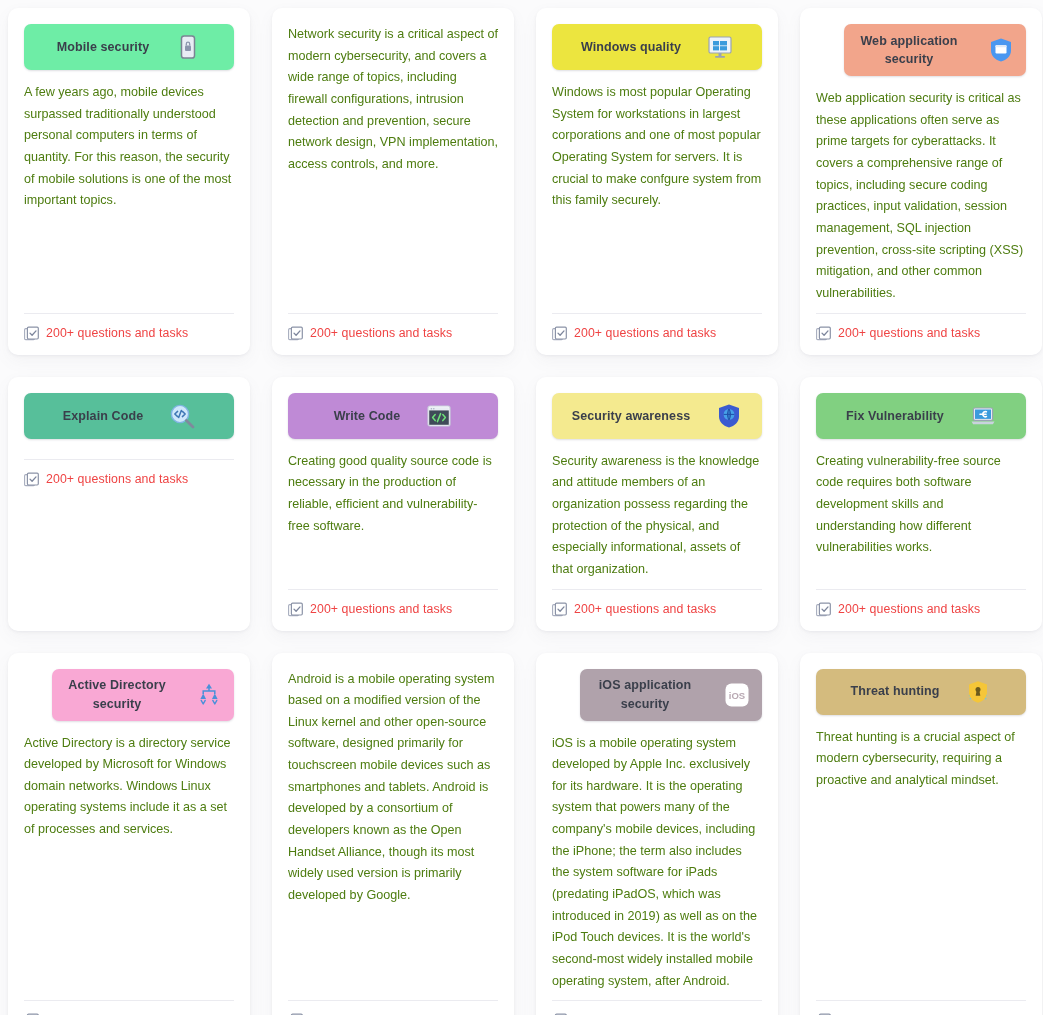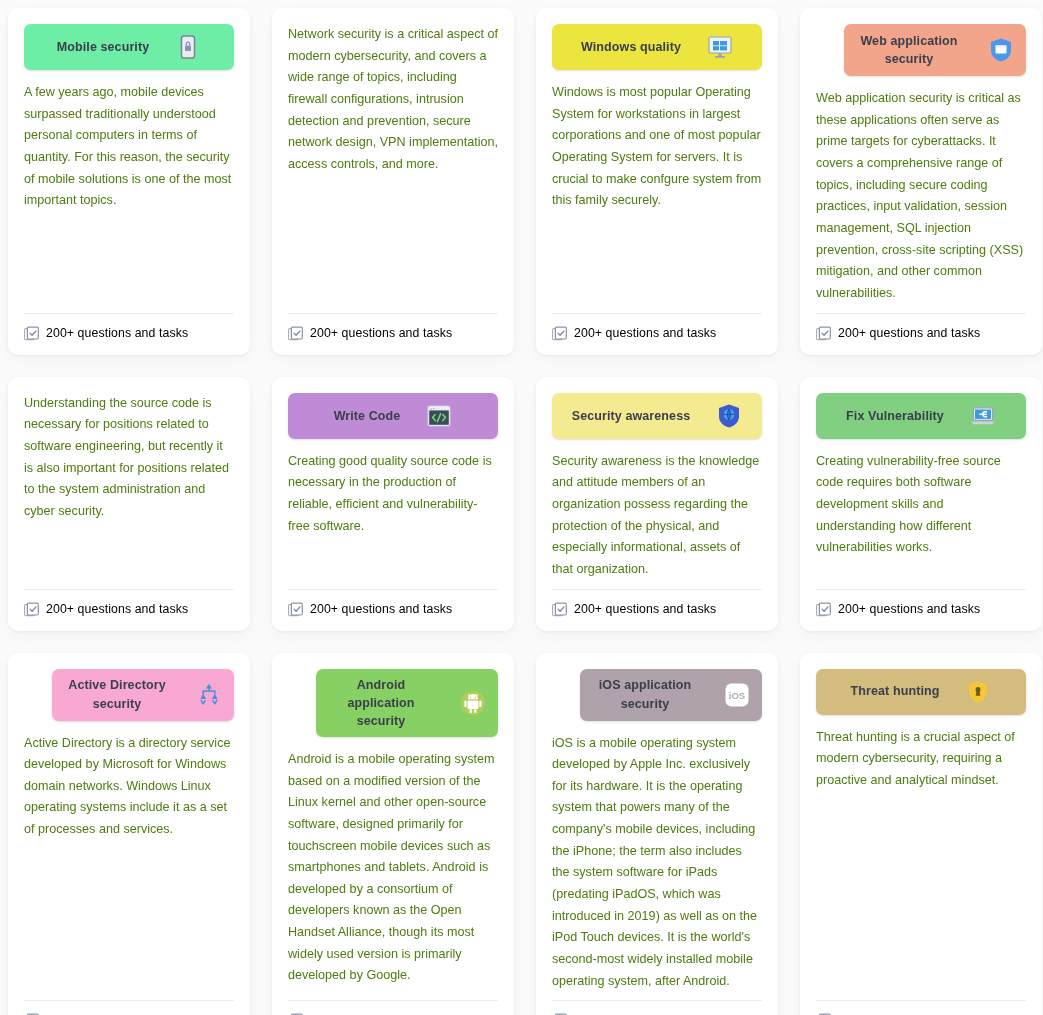--- a/index.html
+++ b/index.html
@@ -75,21 +75,21 @@
     display: flex;
     align-items: center;
     gap: 7px;
   }
 
   .footer-icon { width: 15px; height: 15px; flex: 0 0 15px; }
   .footer-icon svg { display: block; }
 
   .footer-text {
     font-size: 12.3px;
-    color: #000000;
+    color: #ef4444;
     letter-spacing: 0.1px;
   }
 </style>
 </head>
 <body>
 
 <div id="grid">
     <div class="card row1">
       <div class="badge" style="background:#6eeda6">
         <span class="badge-label">Mobile security</span>
@@ -170,21 +170,30 @@
           <svg width="15" height="15" viewBox="0 0 15 15">
             <rect x="0.6" y="2.6" width="10" height="11" rx="1.1" fill="none" stroke="#a7adbe" stroke-width="1.1"></rect>
             <rect x="3.4" y="1.1" width="10.9" height="11.9" rx="1.2" fill="#ffffff" stroke="#8b93a7" stroke-width="1.2"></rect>
             <path d="M6 7.1 8.1 9.3 12 4.9" fill="none" stroke="#7d869c" stroke-width="1.3" stroke-linecap="round" stroke-linejoin="round"></path>
           </svg>
         </span>
         <span class="footer-text">200+ questions and tasks</span>
       </div>
     </div>
     <div class="card row2">
-      <p class="desc">Understanding the source code is necessary for positions related to software engineering, but recently it is also important for positions related to the system administration and cyber security.</p>
+      <div class="badge" style="background:#57bf9a">
+        <span class="badge-label">Explain Code</span>
+        <span class="badge-icon">
+          <svg width="26" height="26" viewBox="0 0 26 26">
+            <circle cx="11" cy="11" r="8.6" fill="#cfe7fb" stroke="#7fb4e2" stroke-width="1.4"></circle>
+            <path d="M8.6 8.4 5.8 11l2.8 2.6M13.4 8.4 16.2 11l-2.8 2.6M12.3 7.5l-2.6 7" stroke="#3f77b5" stroke-width="1.5" fill="none" stroke-linecap="round" stroke-linejoin="round"></path>
+            <path d="M17.4 17.4 24 24" stroke="#7f8a9c" stroke-width="2.8" stroke-linecap="round"></path>
+          </svg>
+        </span>
+      </div>
       <div class="footer">
         <span class="footer-icon">
           <svg width="15" height="15" viewBox="0 0 15 15">
             <rect x="0.6" y="2.6" width="10" height="11" rx="1.1" fill="none" stroke="#a7adbe" stroke-width="1.1"></rect>
             <rect x="3.4" y="1.1" width="10.9" height="11.9" rx="1.2" fill="#ffffff" stroke="#8b93a7" stroke-width="1.2"></rect>
             <path d="M6 7.1 8.1 9.3 12 4.9" fill="none" stroke="#7d869c" stroke-width="1.3" stroke-linecap="round" stroke-linejoin="round"></path>
           </svg>
         </span>
         <span class="footer-text">200+ questions and tasks</span>
       </div>
@@ -282,37 +291,20 @@
           <svg width="15" height="15" viewBox="0 0 15 15">
             <rect x="0.6" y="2.6" width="10" height="11" rx="1.1" fill="none" stroke="#a7adbe" stroke-width="1.1"></rect>
             <rect x="3.4" y="1.1" width="10.9" height="11.9" rx="1.2" fill="#ffffff" stroke="#8b93a7" stroke-width="1.2"></rect>
             <path d="M6 7.1 8.1 9.3 12 4.9" fill="none" stroke="#7d869c" stroke-width="1.3" stroke-linecap="round" stroke-linejoin="round"></path>
           </svg>
         </span>
         <span class="footer-text">200+ questions and tasks</span>
       </div>
     </div>
     <div class="card row3">
-      <div class="badge wide" style="background:#87d064">
-        <span class="badge-label">Android application security</span>
-        <span class="badge-icon">
-          <svg width="26" height="26" viewBox="0 0 26 26">
-            <circle cx="13" cy="13" r="12" fill="#e3c94f" opacity=".45"></circle>
-            <path d="M7.6 10.4h10.8v7.4a1.3 1.3 0 0 1-1.3 1.3H8.9a1.3 1.3 0 0 1-1.3-1.3z" fill="#ffffff"></path>
-            <path d="M7.9 9.2a5.1 5.1 0 0 1 10.2 0z" fill="#ffffff"></path>
-            <circle cx="10.6" cy="7.4" r=".75" fill="#cfc05a"></circle>
-            <circle cx="15.4" cy="7.4" r=".75" fill="#cfc05a"></circle>
-            <path d="M8.6 4.6 9.8 6.4M17.4 4.6 16.2 6.4" stroke="#ffffff" stroke-width="1.1" stroke-linecap="round"></path>
-            <rect x="4.4" y="10.6" width="2.3" height="6.6" rx="1.15" fill="#ffffff"></rect>
-            <rect x="19.3" y="10.6" width="2.3" height="6.6" rx="1.15" fill="#ffffff"></rect>
-            <rect x="9.6" y="19" width="2.3" height="4.2" rx="1.15" fill="#ffffff"></rect>
-            <rect x="14.1" y="19" width="2.3" height="4.2" rx="1.15" fill="#ffffff"></rect>
-          </svg>
-        </span>
-      </div>
       <p class="desc">Android is a mobile operating system based on a modified version of the Linux kernel and other open-source software, designed primarily for touchscreen mobile devices such as smartphones and tablets. Android is developed by a consortium of developers known as the Open Handset Alliance, though its most widely used version is primarily developed by Google.</p>
       <div class="footer">
         <span class="footer-icon">
           <svg width="15" height="15" viewBox="0 0 15 15">
             <rect x="0.6" y="2.6" width="10" height="11" rx="1.1" fill="none" stroke="#a7adbe" stroke-width="1.1"></rect>
             <rect x="3.4" y="1.1" width="10.9" height="11.9" rx="1.2" fill="#ffffff" stroke="#8b93a7" stroke-width="1.2"></rect>
             <path d="M6 7.1 8.1 9.3 12 4.9" fill="none" stroke="#7d869c" stroke-width="1.3" stroke-linecap="round" stroke-linejoin="round"></path>
           </svg>
         </span>
         <span class="footer-text">200+ questions and tasks</span>

